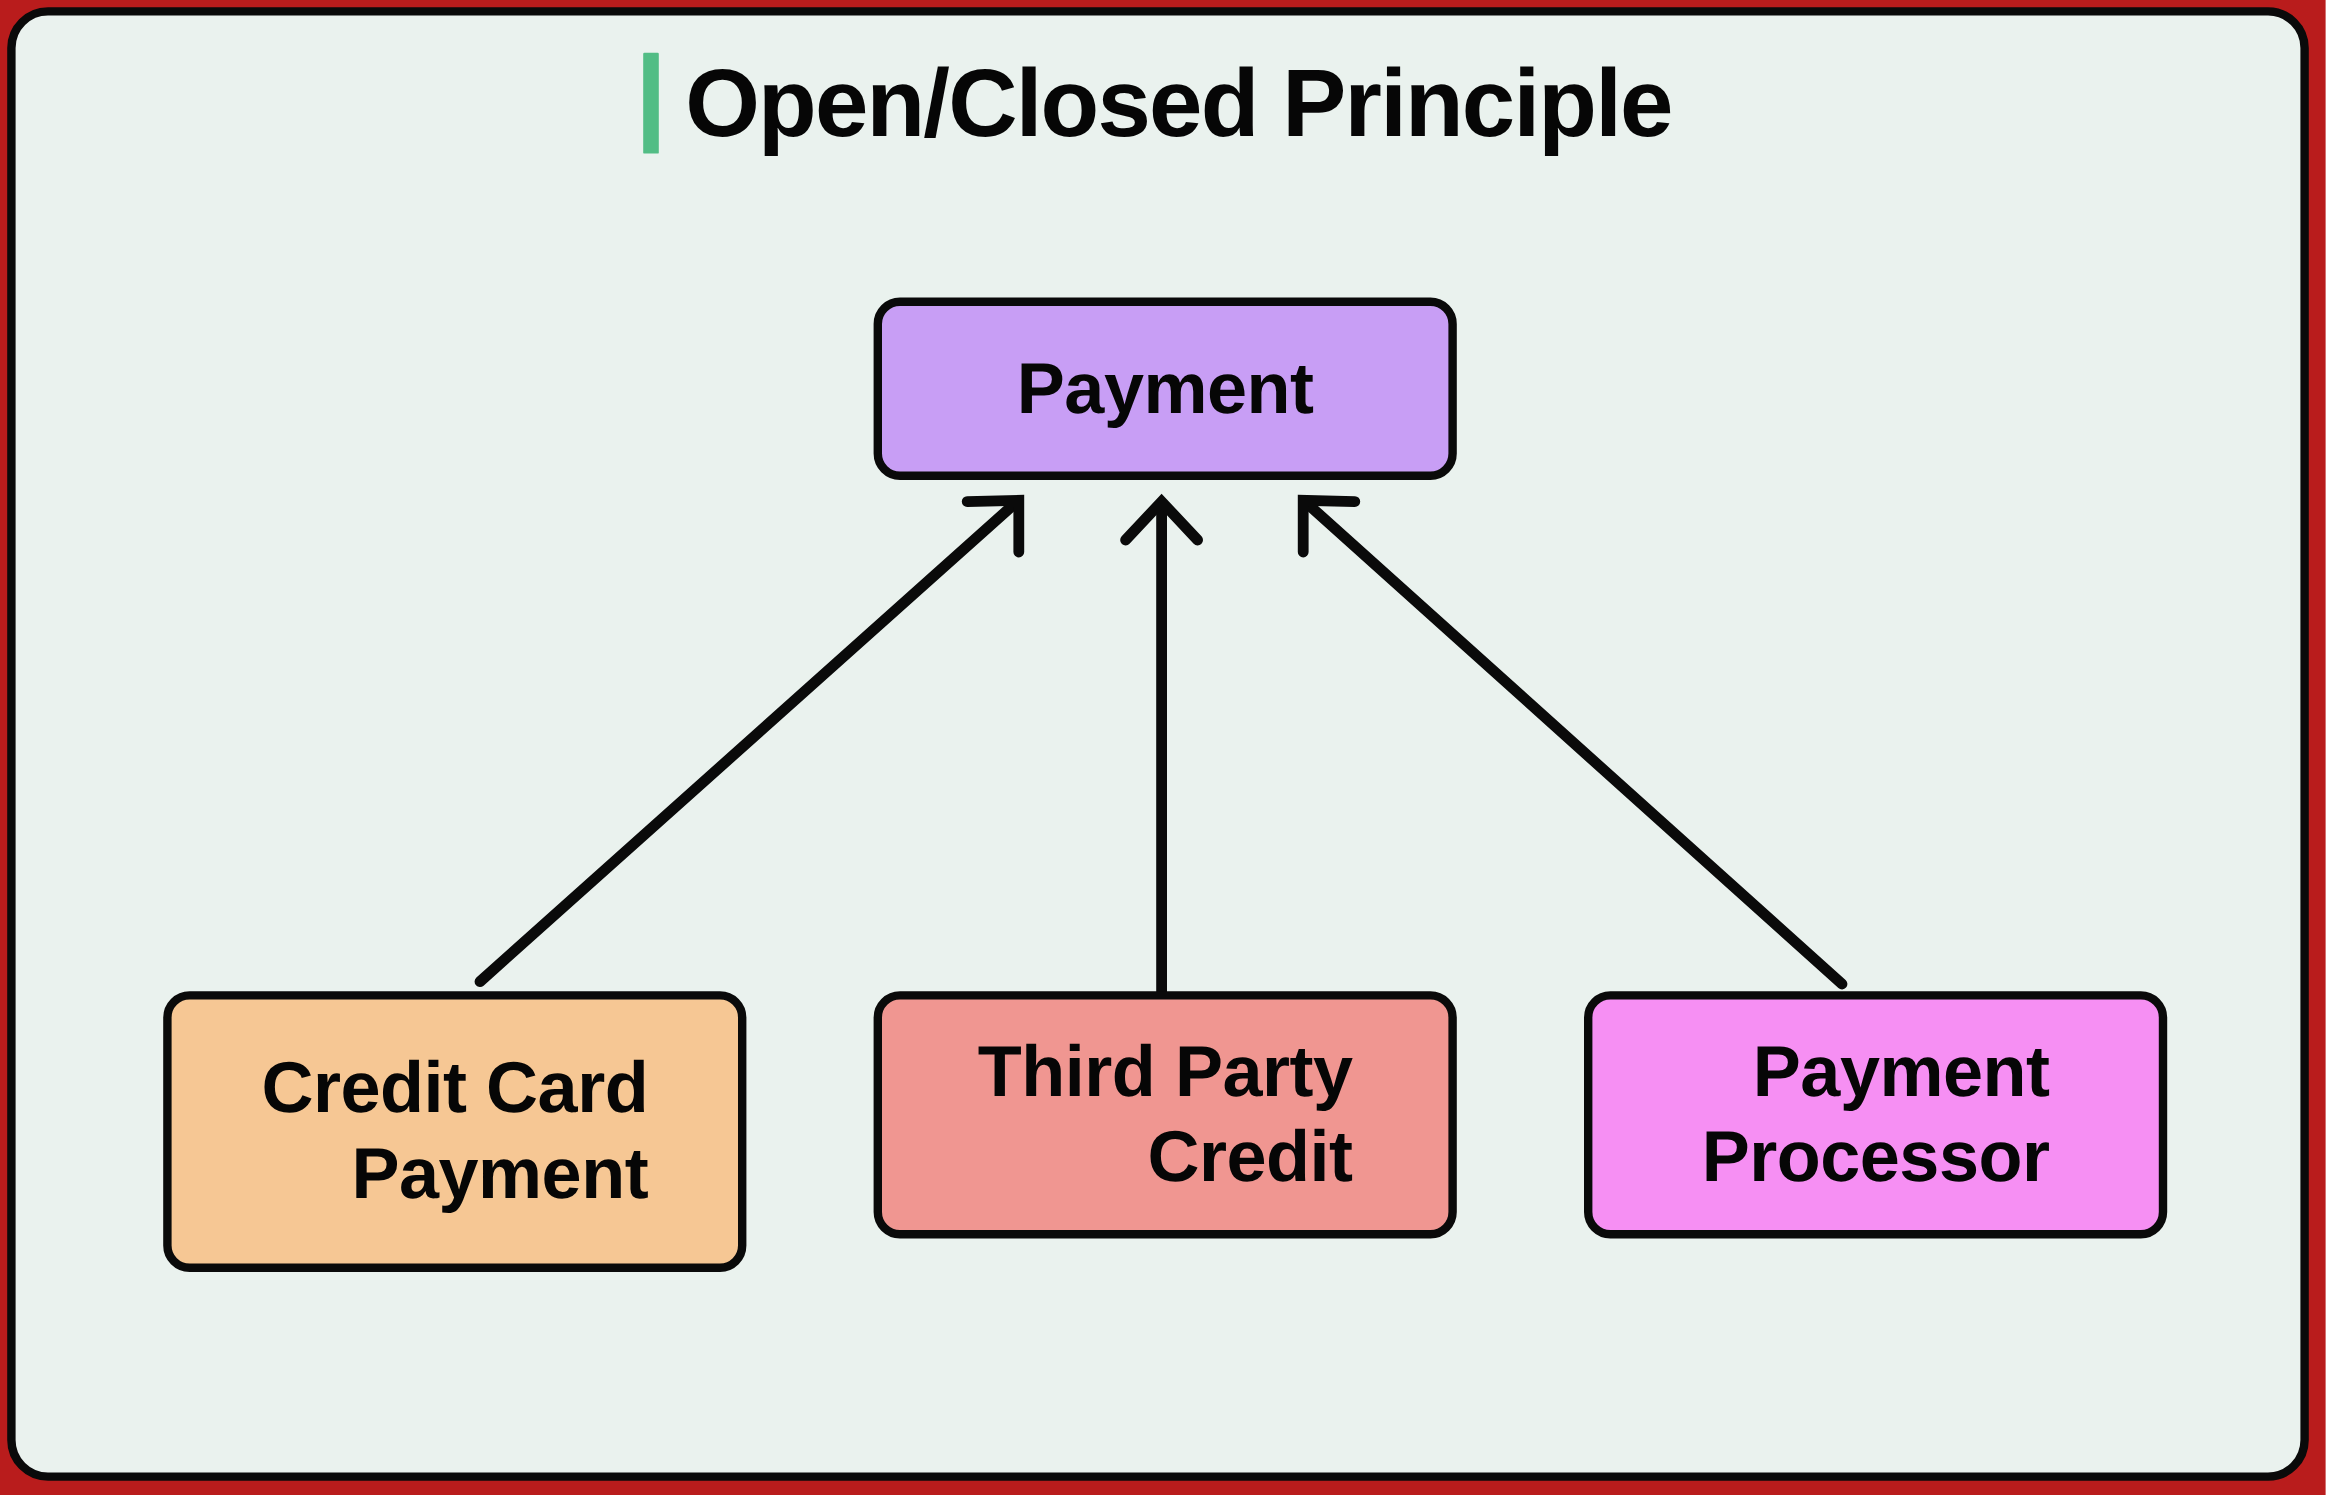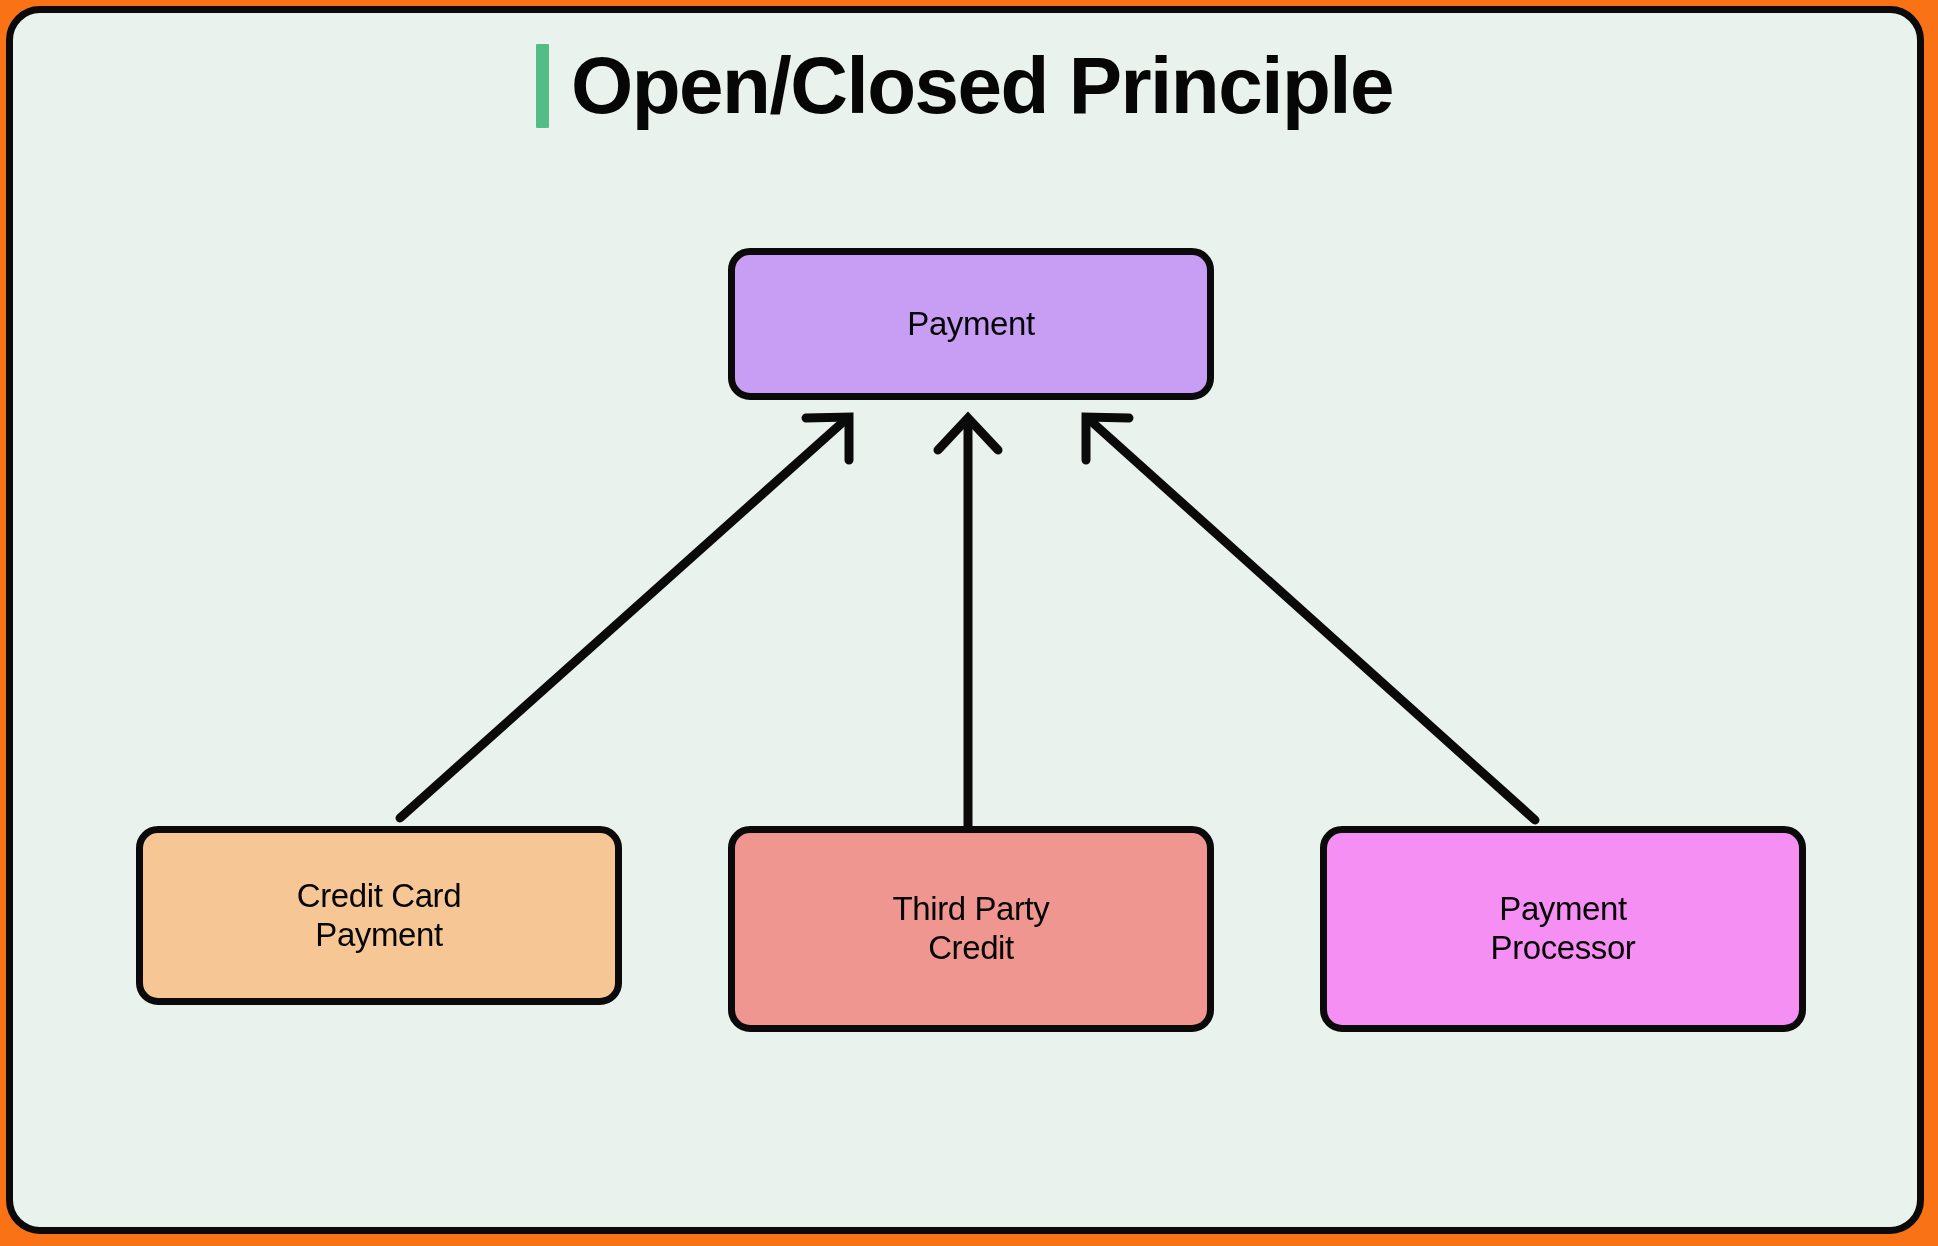--- a/index.html
+++ b/index.html
@@ -11,21 +11,21 @@
     width: 1938px;
     height: 1246px;
     font-family: "Liberation Sans", sans-serif;
     overflow: hidden;
   }
 
   #diagram-canvas {
     position: relative;
     width: 1938px;
     height: 1246px;
-    background: #f97316;
+    background: #b91c1c;
   }
 
   
   #diagram-frame {
     position: absolute;
     left: 6px;
     top: 6px;
     width: 1918px;
     height: 1228px;
     box-sizing: border-box;
@@ -75,40 +75,41 @@
     position: absolute;
     box-sizing: border-box;
     border: 7px solid #0a0a0a;
     border-radius: 22px;
     display: flex;
     align-items: center;
     justify-content: center;
     text-align: center;
   }
   .node-label {
-    font-size: 33px;
-    font-weight: 400;
+    font-size: 60px;
+    font-weight: 700;
     color: #060606;
     line-height: 1.18;
     letter-spacing: -0.4px;
     white-space: pre-line;
+    text-align: right;
   }
 
   #node-payment {
     left: 728px;
     top: 248px;
     width: 486px;
     height: 152px;
     background: #c89ef5;
   }
   #node-credit-card-payment {
     left: 136px;
     top: 826px;
     width: 486px;
-    height: 179px;
+    height: 234px;
     background: #f6c794;
   }
   #node-third-party-payment {
     left: 728px;
     top: 826px;
     width: 486px;
     height: 206px;
     background: #f09691;
   }
   #node-payment-processor {

